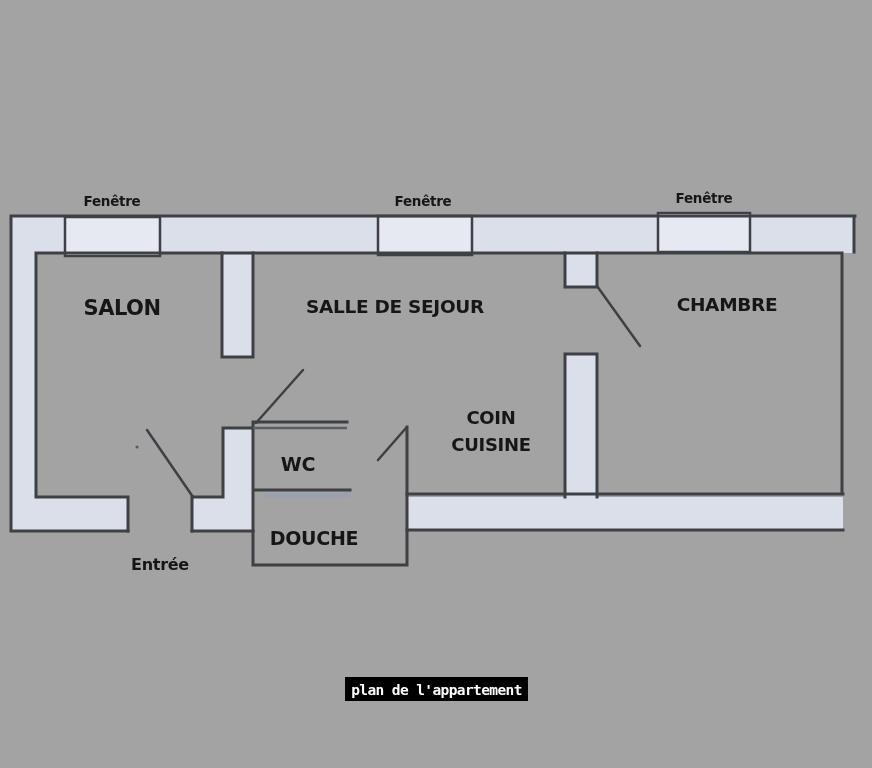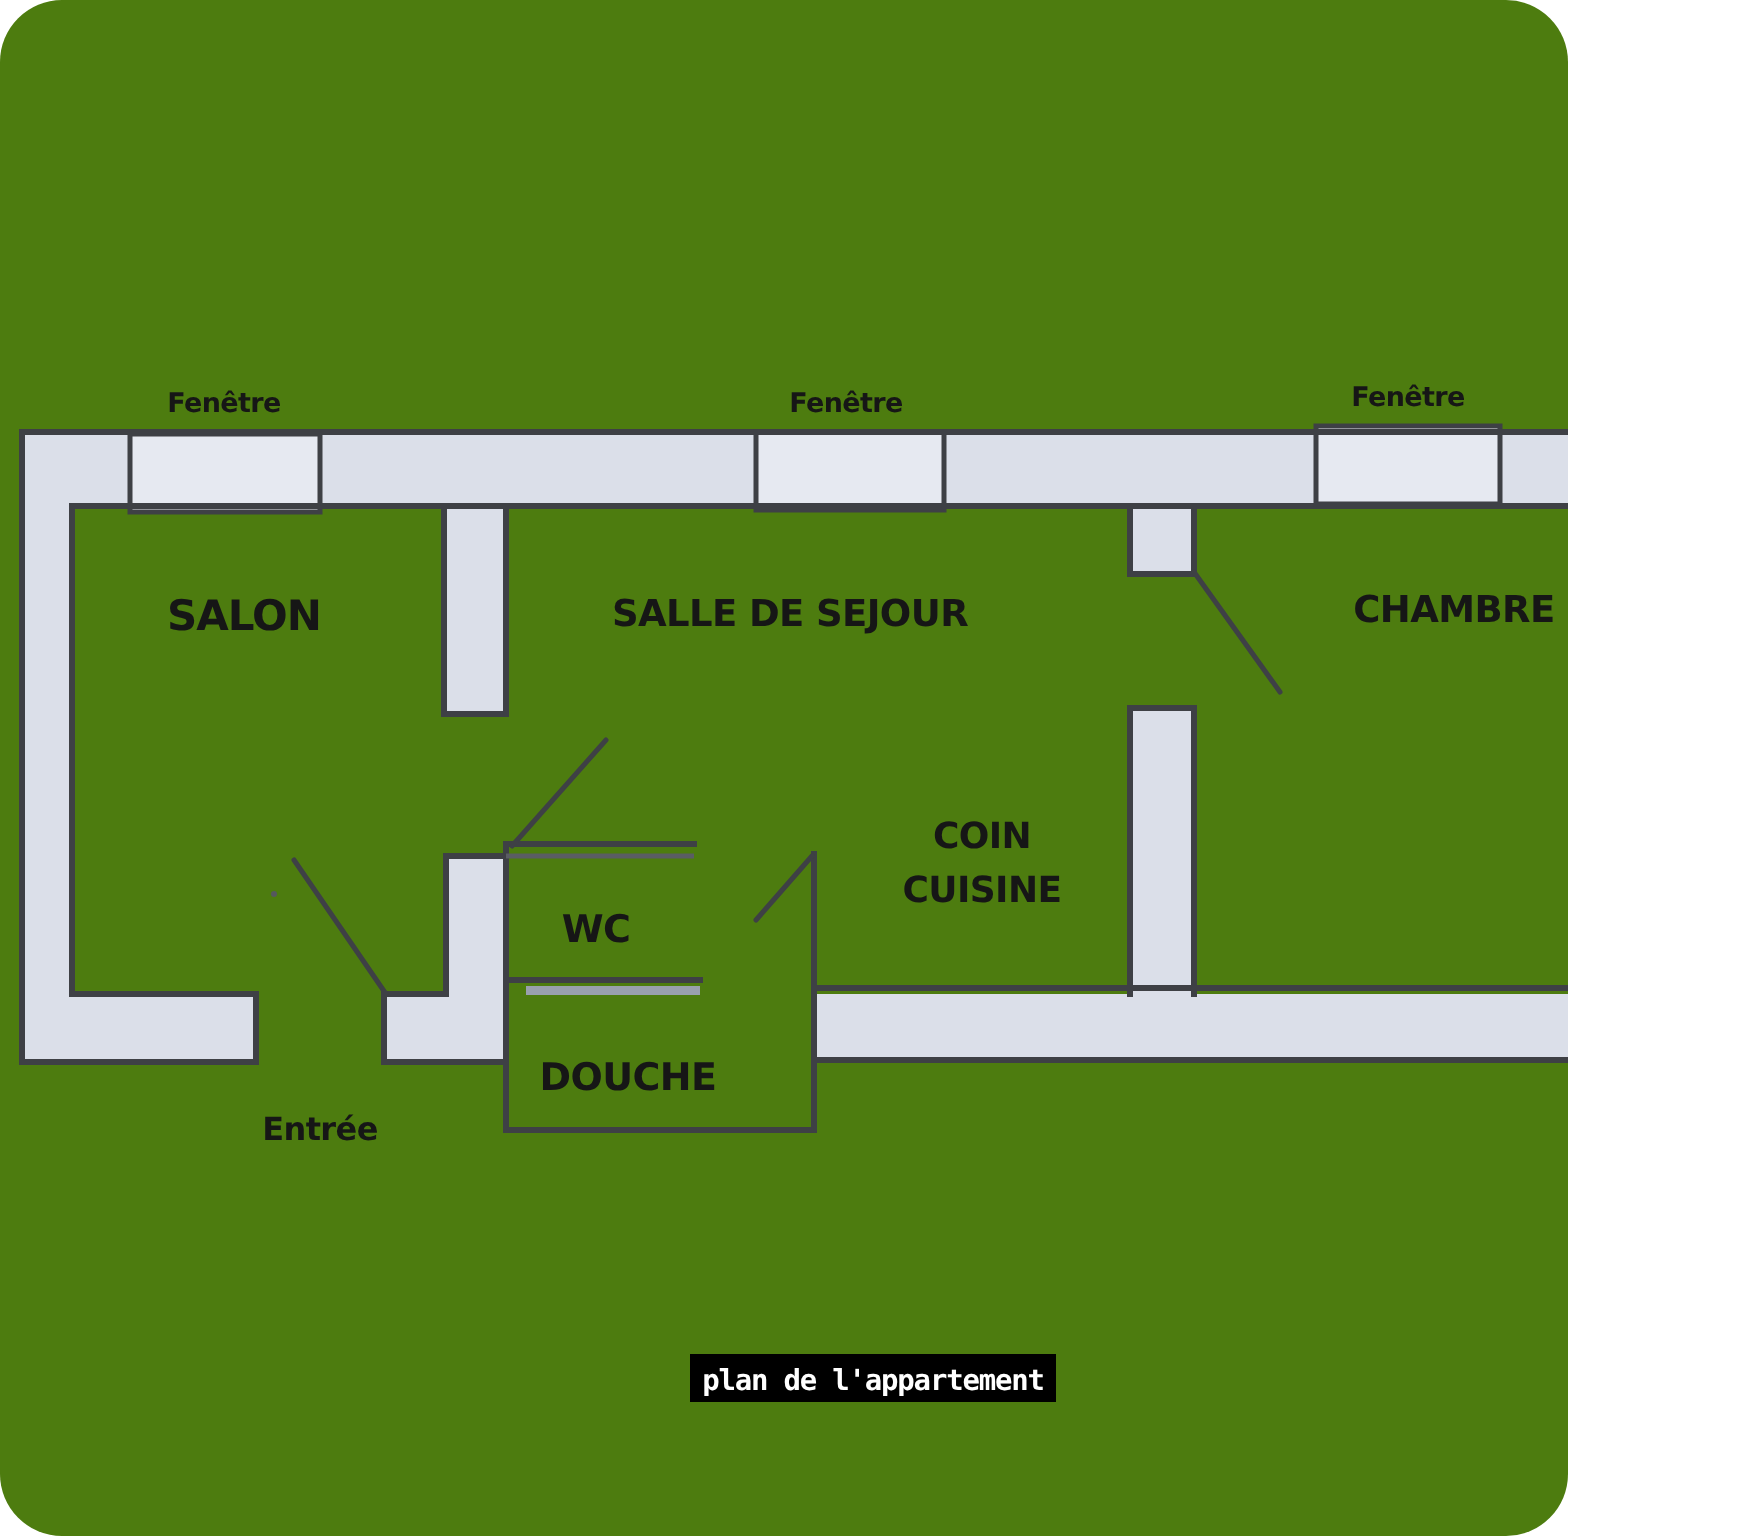--- a/index.html
+++ b/index.html
@@ -1,16 +1,16 @@
 <!DOCTYPE html>
 <html><head>
 <meta charset="utf-8">
 <style>
   html,body{margin:0;padding:0;background:#ffffff;}
-  .screen{position:relative;width:784px;height:768px;background:#4d7c0f;overflow:hidden;border-radius:31px;}
+  .screen{position:relative;width:872px;height:768px;background:#a3a3a3;overflow:hidden;}
   svg{position:absolute;left:0;top:0;display:block;}
   .lbl text{
     font-family:"DejaVu Sans","Liberation Sans",sans-serif;
     font-weight:bold;
     text-anchor:middle;
     letter-spacing:-0.3px;
   }
   .lbl text.wide{letter-spacing:-0.5px;}
   .cap text{
     font-family:"DejaVu Sans Mono","Liberation Mono",monospace;

